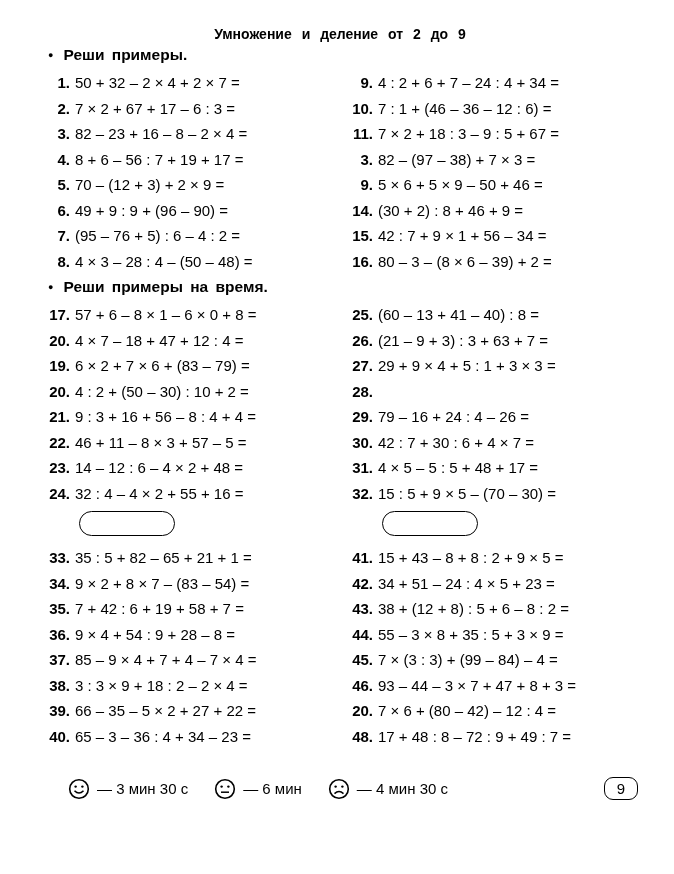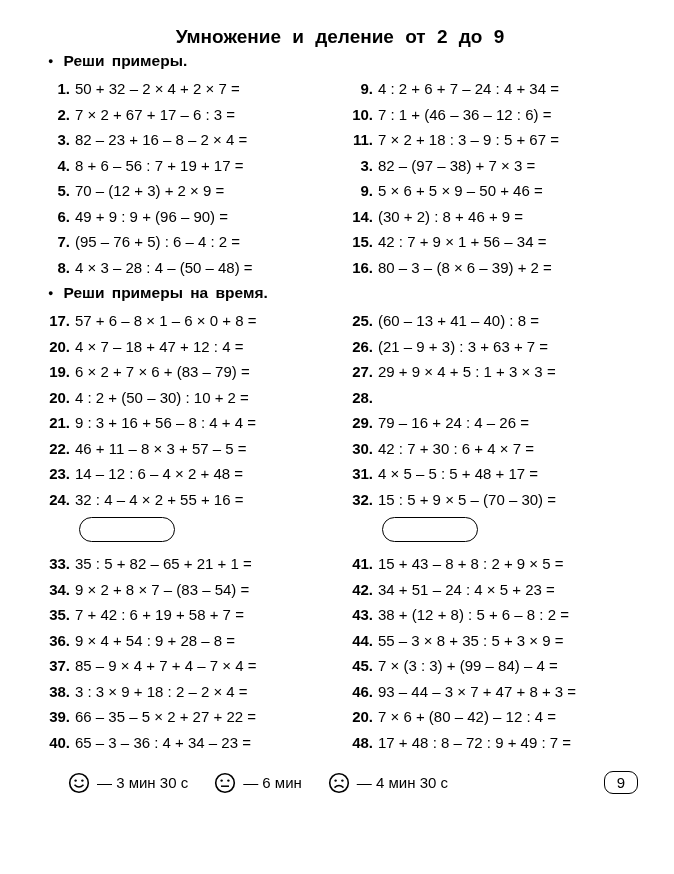--- a/index.html
+++ b/index.html
@@ -6,21 +6,21 @@
   html, body { background: #ffffff; }
   body {
     width: 674px; height: 874px;
     font-family: "Liberation Sans", sans-serif;
     color: #000;
     overflow: hidden;
   }
   .page { padding: 26px 34px 0 40px; }
   .title {
     text-align: center;
-    font-size: 19px;
+    font-size: 14px;
     font-weight: bold;
     word-spacing: 6px;
   }
   .section-heading {
     display: flex; align-items: center; gap: 10px;
     font-weight: bold; font-size: 15.5px;
     word-spacing: 3px;
     margin: 4px 0 6px 8px;
   }
   .bullet { font-size: 9px; line-height: 1; }
@@ -31,21 +31,21 @@
   .timeboxes { margin: 5px 0 9px; }
   .timebox {
     width: 96px; height: 25px;
     border: 1.6px solid #000;
     border-radius: 13px;
     margin-left: 39px;
     background: #fff;
   }
   .footer {
     display: flex; 
-    margin-top: 16px; padding-left: 28px; padding-right: 2px;
+    margin-top: 28px; padding-left: 28px; padding-right: 2px;
   }
   .legend { display: flex; align-items: center; gap: 26px; font-size: 15px; }
   .legend-item { display: flex; align-items: center; gap: 7px; }
   .legend-item svg { display: block; }
   .page-number {
     margin-left: auto;
     border: 1.6px solid #000;
     border-radius: 9px;
     padding: 2px 12px;
     font-size: 15px;

